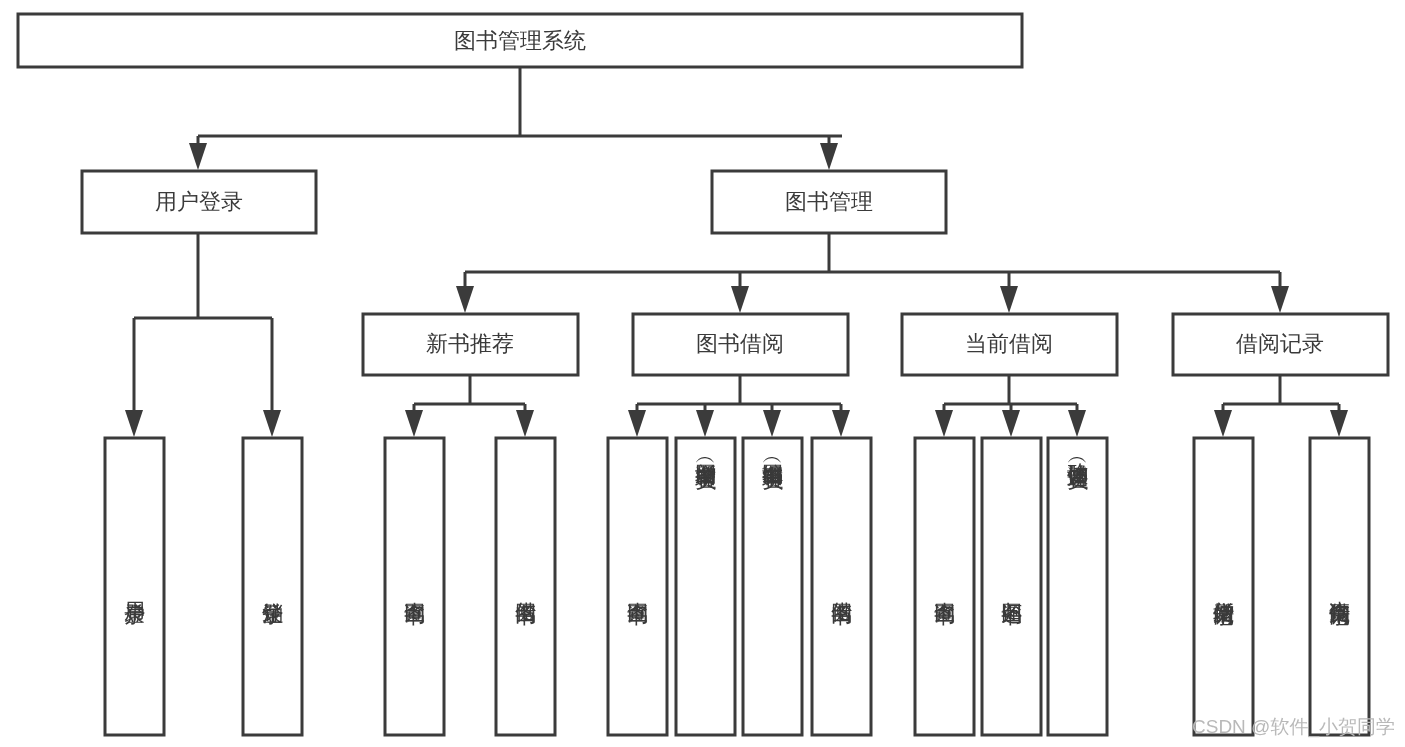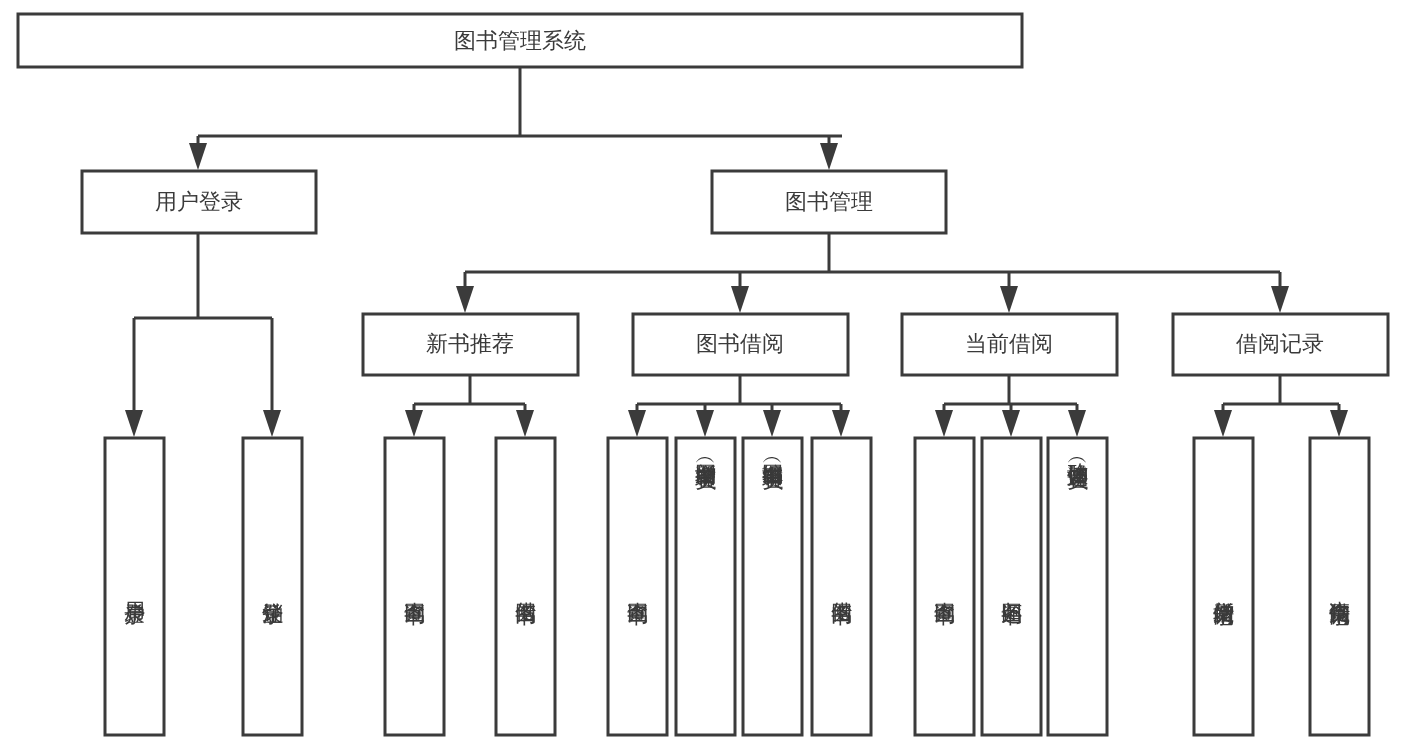--- a/index.html
+++ b/index.html
@@ -240,14 +240,15 @@
   <div class="node-label-v" style="left:743px; top:446px; width:59px; height:289px; justify-content:flex-start;">编辑图书（管理员）</div>
   <div class="node-label-v" style="left:812px; top:438px; width:59px; height:297px; justify-content:center;">借阅图书</div>
 
   <div class="node-label-v" style="left:915px; top:438px; width:59px; height:297px; justify-content:center;">查询图书</div>
   <div class="node-label-v" style="left:982px; top:438px; width:59px; height:297px; justify-content:center;">归还图书</div>
   <div class="node-label-v" style="left:1048px; top:446px; width:59px; height:289px; justify-content:flex-start;">确认归还（管理员）</div>
 
   <div class="node-label-v" style="left:1194px; top:438px; width:59px; height:297px; justify-content:center;">新增借阅记录</div>
   <div class="node-label-v" style="left:1310px; top:438px; width:59px; height:297px; justify-content:center;">查询借阅记录</div>
 
+  <div class="watermark" style="left:1192px; top:714px;">CSDN @软件_小贺同学</div>
 
 </div>
 
 </body></html>

